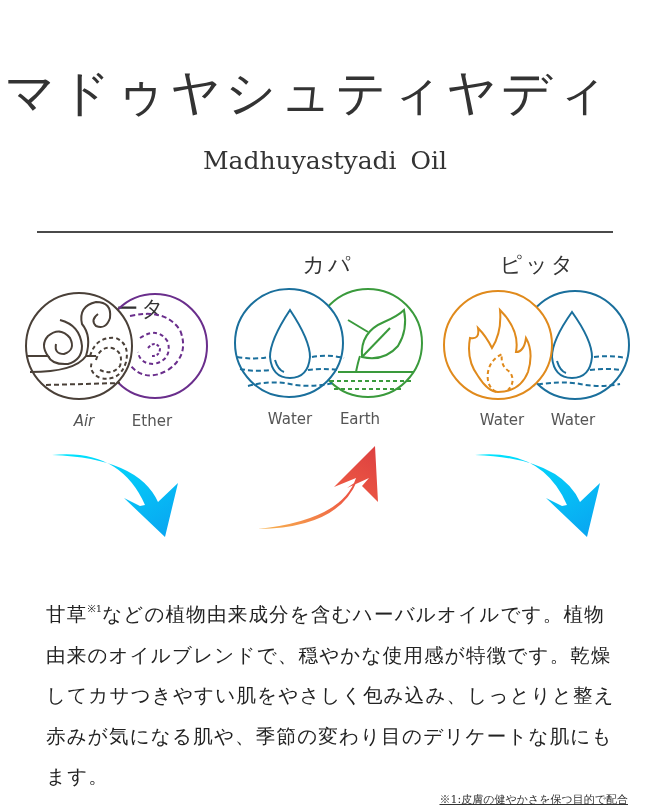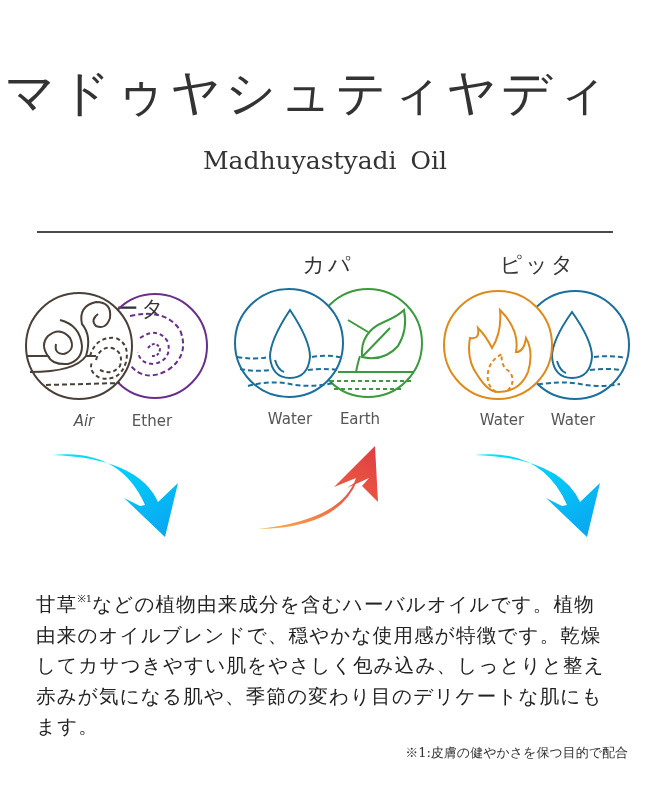--- a/index.html
+++ b/index.html
@@ -13,24 +13,24 @@
               font-family: "DejaVu Serif", "Liberation Serif", serif;
               font-size: 25px; color: #333; word-spacing: 6px; }
   .divider { left: 37px; top: 231px; width: 576px; height: 2px; background: #4a4a4a; }
   .dosha-name { font-family: "DejaVu Sans", sans-serif; font-size: 22px; color: #333;
                 text-align: center; width: 160px; letter-spacing: 3px; }
   .el-label { font-family: "DejaVu Sans", sans-serif; font-size: 15px; color: #555;
               text-align: center; width: 80px; }
   .body-text { left: 36px; top: 584px; width: 590px;
                font-family: "DejaVu Serif", "Liberation Serif", serif;
                font-size: 19.5px; line-height: 30.5px; color: #222; letter-spacing: 1.2px; }
-  .body-text p { margin: 0; }
+  .body-text p { margin: 10px; }
   .body-text sup { font-size: 10px; vertical-align: 9px; letter-spacing: 0; }
-  .footnote { right: 22px; top: 744px; font-family: "DejaVu Serif", "Liberation Serif", serif;
-              font-size: 13px; color: #333; }
+  .footnote { right: 22px; top: 792px; font-family: "DejaVu Serif", "Liberation Serif", serif;
+              font-size: 11px; color: #333; text-decoration: underline; }
   svg { position: absolute; overflow: visible; }
 </style>
 </head>
 <body>
 
 <div class="abs title-jp">マドゥヤシュティヤディ</div>
 <div class="abs title-en">Madhuyastyadi  Oil</div>
 <div class="abs divider"></div>
 
 <div class="abs dosha-name" style="left:36px; top:250px;margin-top:44px;">ヴァータ</div>

